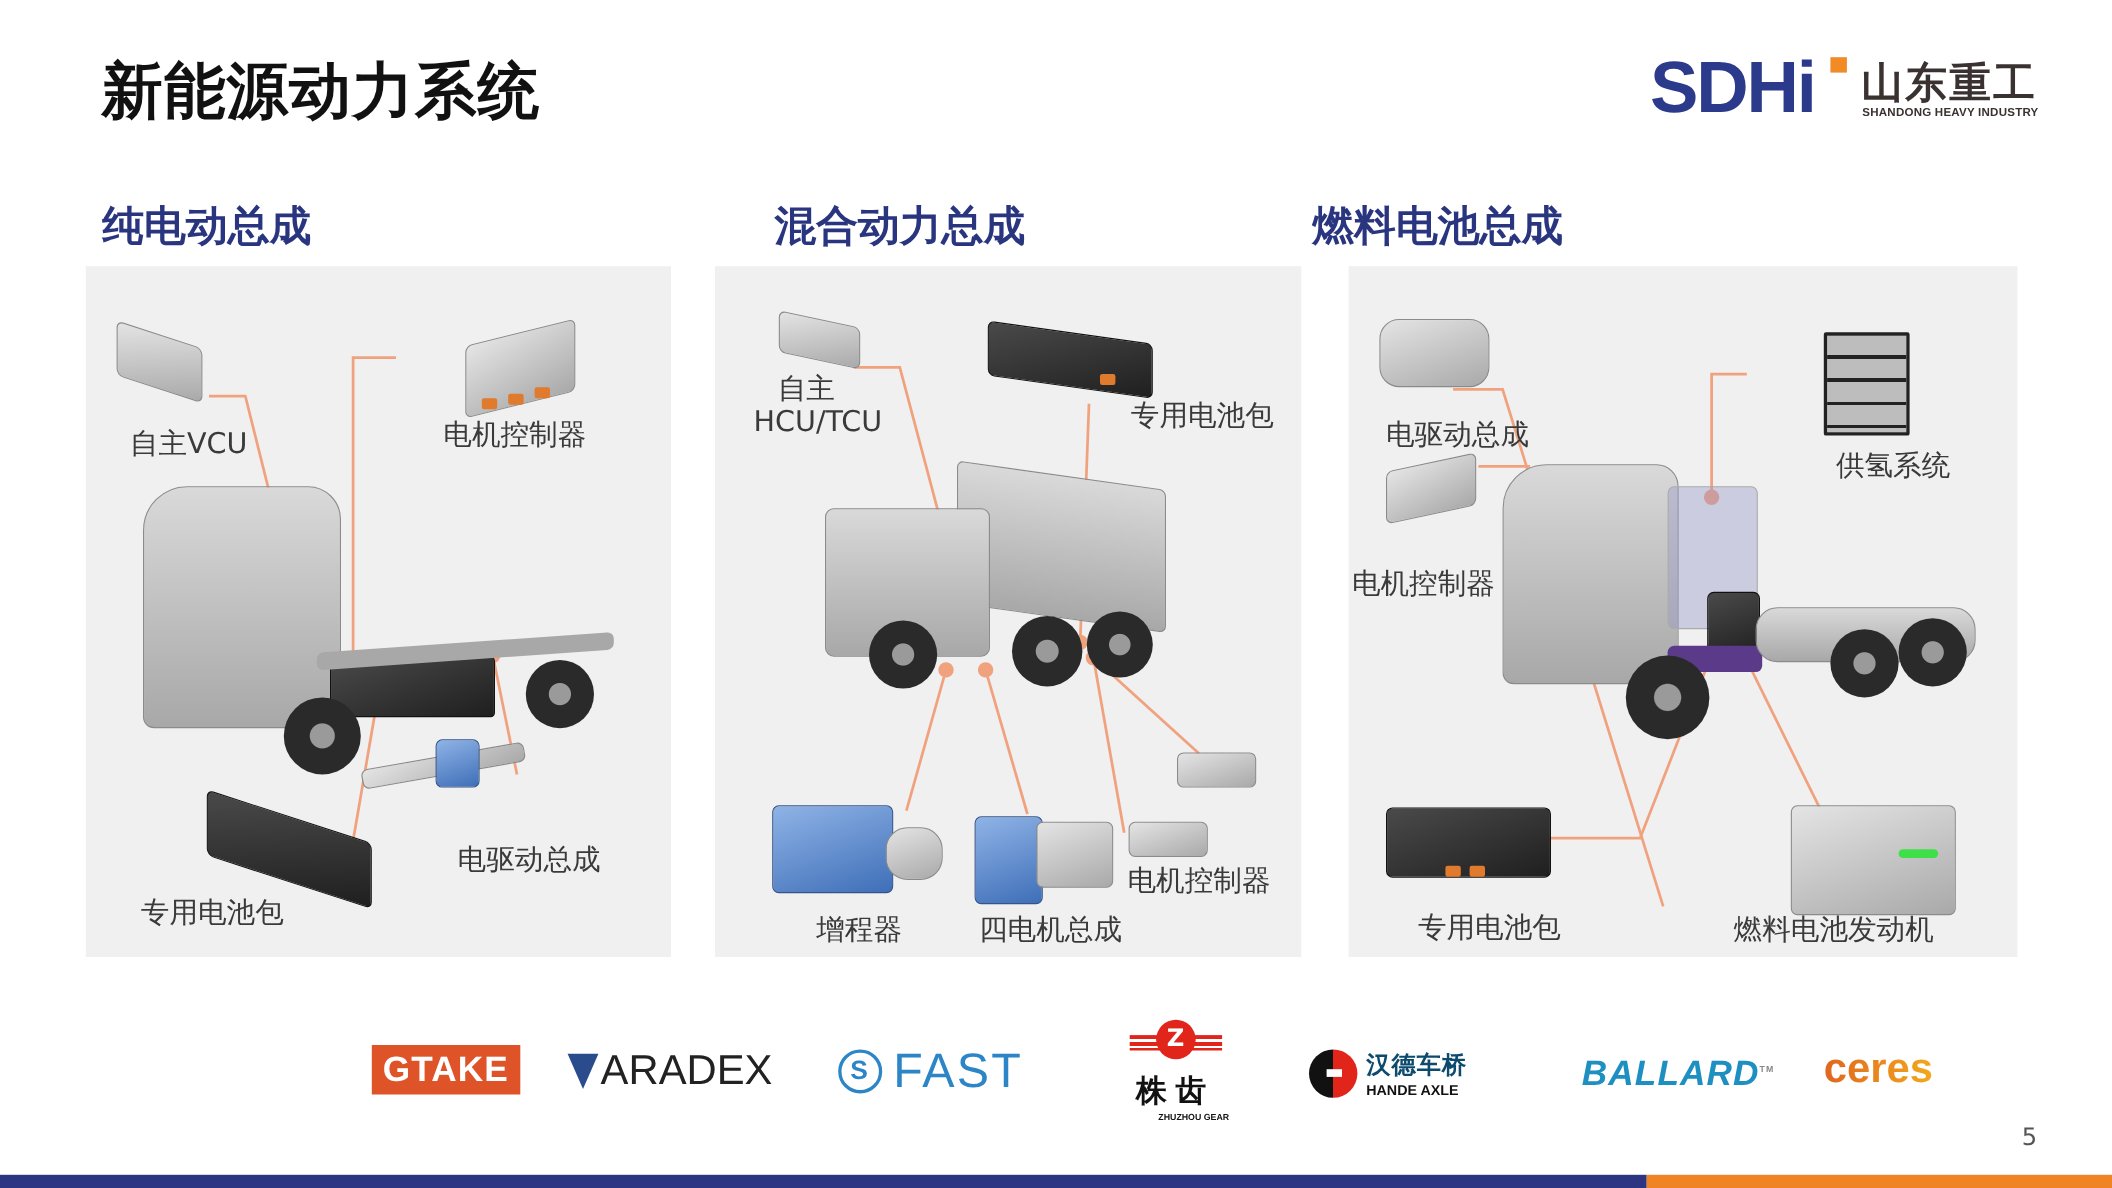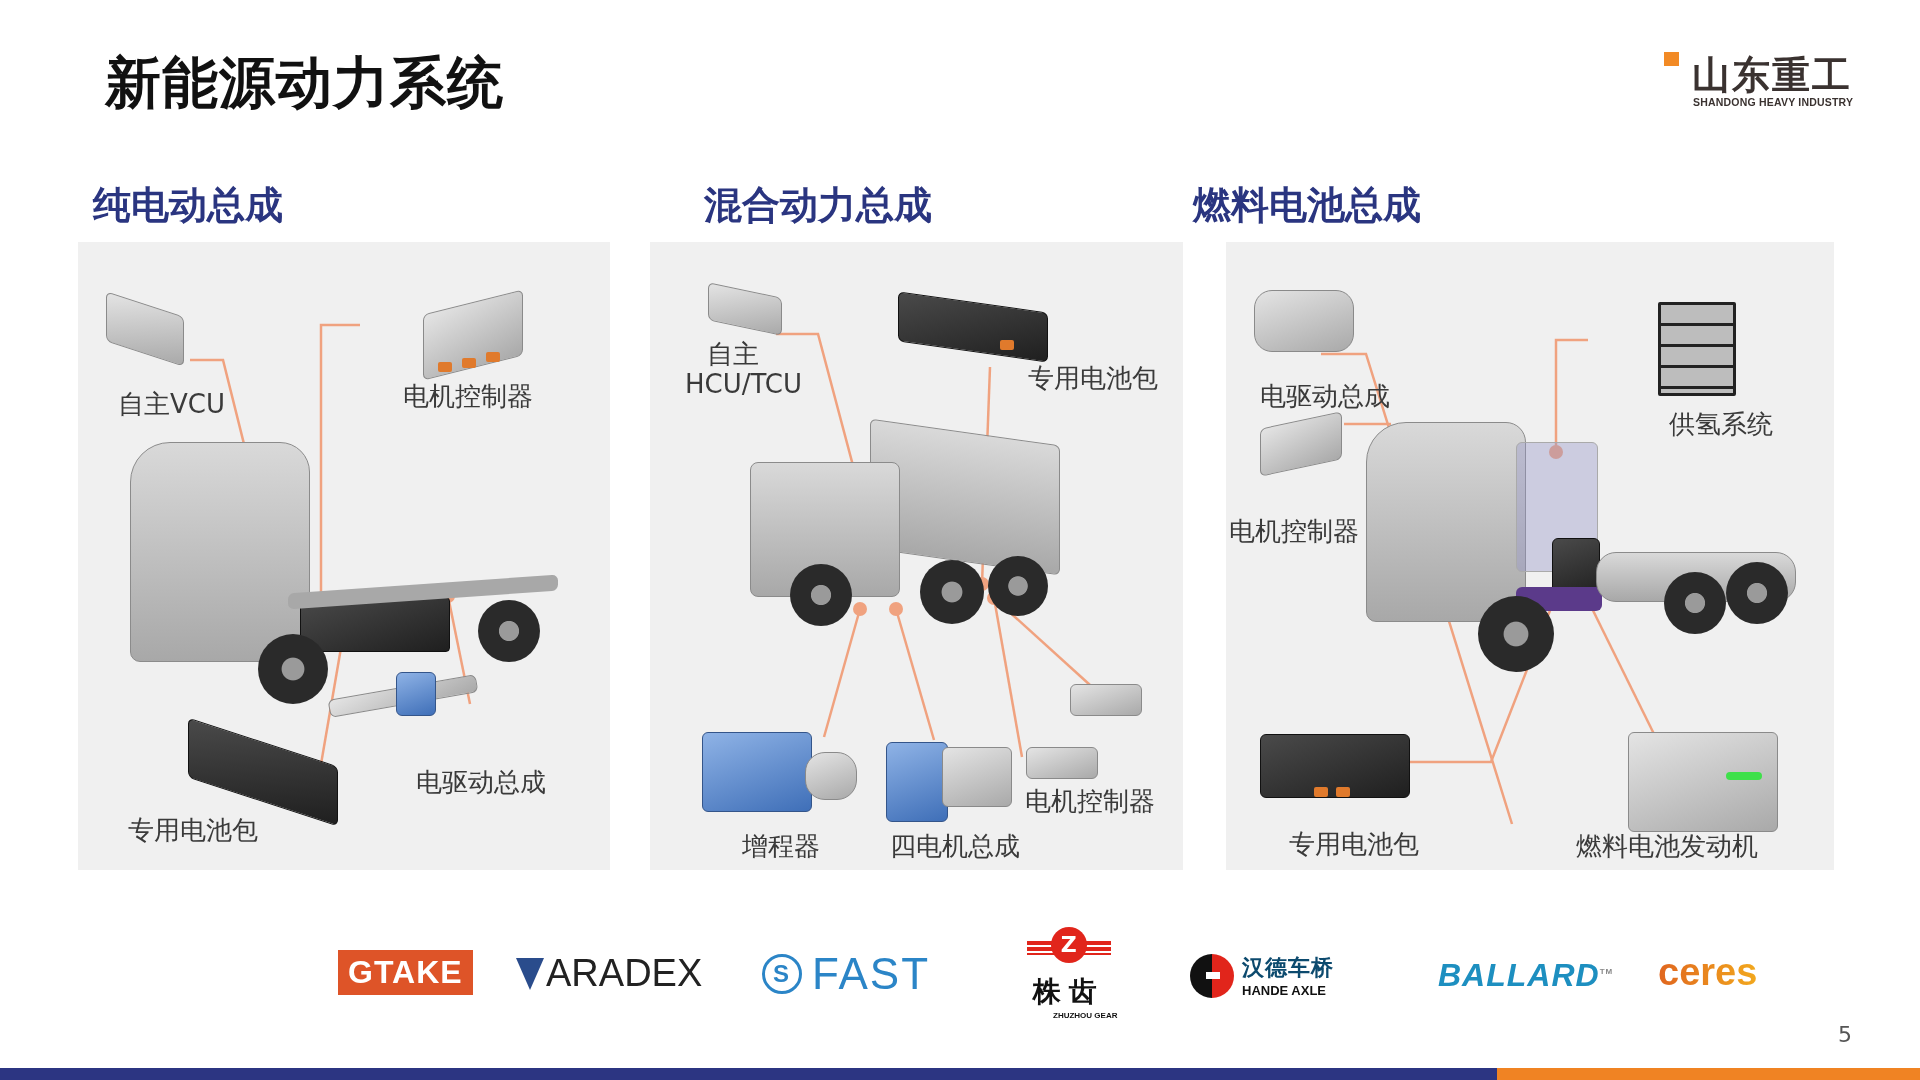--- a/index.html
+++ b/index.html
@@ -1,19 +1,19 @@
 <!DOCTYPE html>
 <html><head>
 <meta charset="utf-8">
 <style>
   * { box-sizing: border-box; margin: 0; padding: 0; }
   html, body { width: 1920px; height: 1080px; background: #ffffff; overflow: hidden; }
   body { position: relative; font-family: "DejaVu Sans", "Liberation Sans", sans-serif; color: #222; }
 
-  .slide-title { position: absolute; left: 105px; top: 46px; font-size: 56px; font-weight: bold; color: #111; letter-spacing: 1px; }
+  .slide-title { position: absolute; left: 92px; top: 46px; font-size: 56px; font-weight: bold; color: #111; letter-spacing: 1px; }
 
   .brand { position: absolute; left: 1500px; top: 48px; width: 372px; height: 62px; }
   .brand-sdhi { position: absolute; left: 0; top: 0; font-family: "Liberation Sans", sans-serif; font-weight: bold; font-size: 66px; line-height: 62px; color: #2c3a8c; letter-spacing: -2px; }
   .brand-dot { position: absolute; left: 164px; top: 4px; width: 15px; height: 14px; background: #f28a25; }
   .brand-cn { position: absolute; left: 192px; top: 2px; font-size: 38px; font-weight: bold; color: #3a3230; letter-spacing: 2px; }
   .brand-en { position: absolute; left: 193px; top: 48px; font-family: "Liberation Sans", sans-serif; font-size: 10.5px; font-weight: bold; color: #3a3230; letter-spacing: 0.2px; white-space: nowrap; }
 
   .section-heading { position: absolute; top: 180px; font-size: 38px; font-weight: bold; color: #2a3580; }
 
   .panel { position: absolute; top: 242px; height: 628px; background: #f0f0f0; overflow: hidden; }
@@ -57,20 +57,21 @@
   .page-number { position: absolute; left: 1838px; top: 1022px; font-size: 22px; color: #555; }
   .footer-bar-navy { position: absolute; left: 0; top: 1068px; width: 1497px; height: 12px; background: #2c3582; }
   .footer-bar-orange { position: absolute; left: 1497px; top: 1068px; width: 423px; height: 12px; background: #f08323; }
 </style>
 </head>
 <body>
 
 <div class="slide-title">新能源动力系统</div>
 
 <div class="brand">
+  <span class="brand-sdhi">SDHi</span>
   <span class="brand-dot"></span>
   <span class="brand-cn">山东重工</span>
   <span class="brand-en">SHANDONG HEAVY INDUSTRY</span>
 </div>
 
 <div class="section-heading" style="left:93px;">纯电动总成</div>
 <div class="section-heading" style="left:664px;margin-left:40px;">混合动力总成</div>
 <div class="section-heading" style="left:1193px;">燃料电池总成</div>
 
 <div class="panel" style="left:78px; width:532px;">

